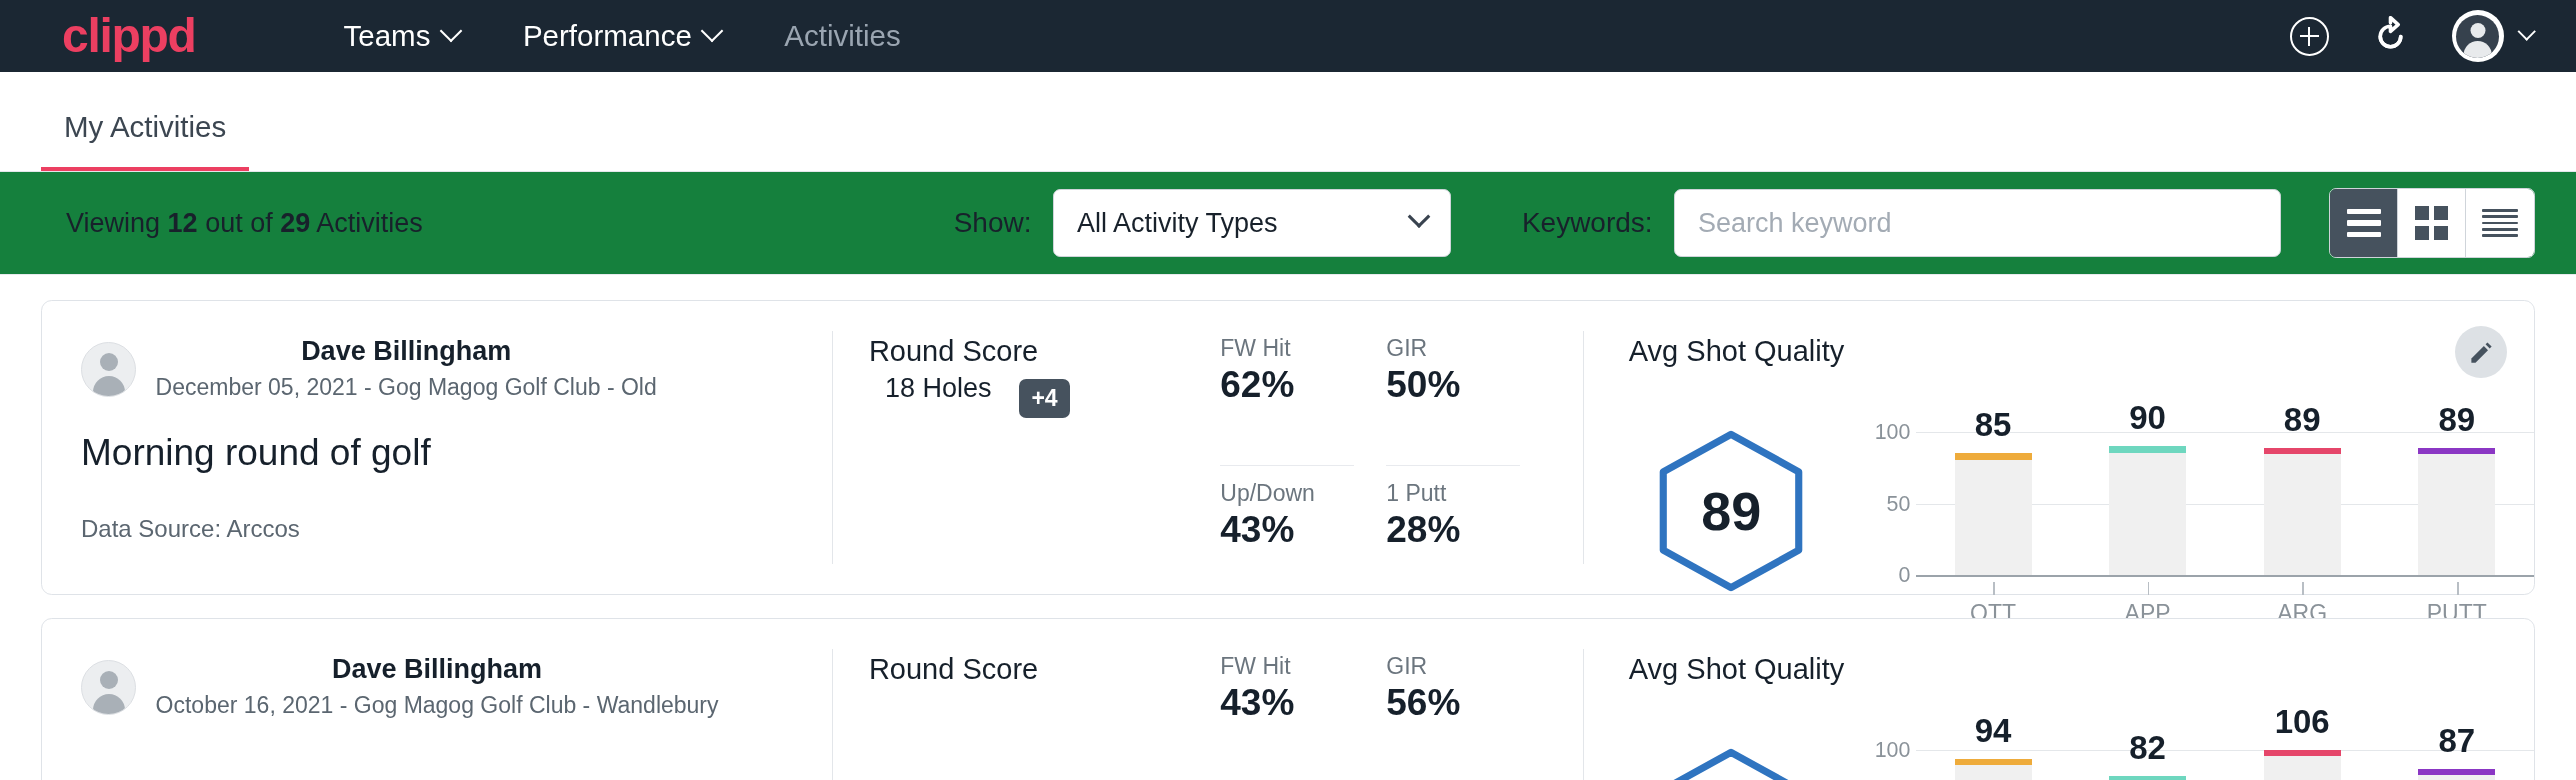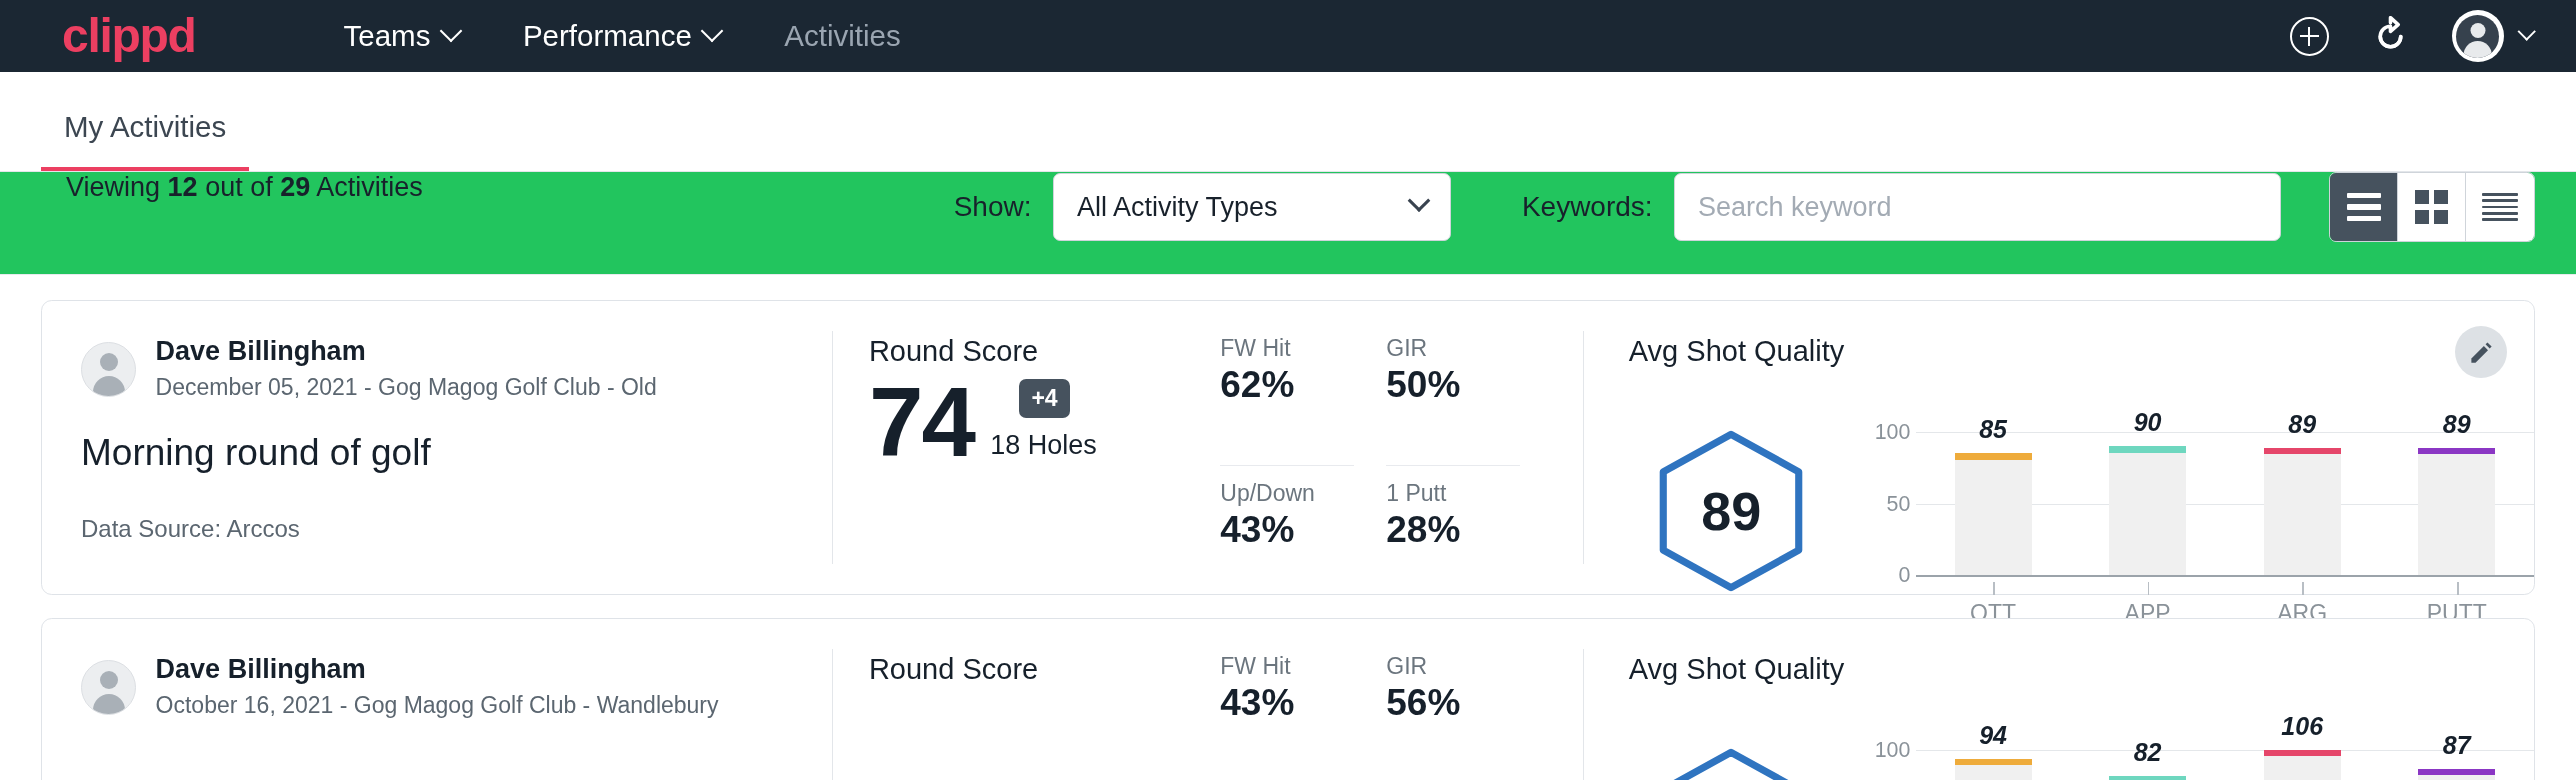--- a/index.html
+++ b/index.html
@@ -90,22 +90,22 @@
   }
   .tab {
     font-size: 29.5px; color: #3c4651;
     padding: 0 23px 23px 23px;
     border-bottom: 4.5px solid #ec3f61;
     cursor: pointer;
   }
 
   
   .toolbar {
-    height: 103px; background: #22c55e;
-    display: flex; align-items: flex-start;
+    height: 103px; background: #15803d;
+    display: flex; align-items: center;
     padding: 0 41px 0 66px;
     border-bottom: 0.9px solid #e8eaee;
   }
   .viewing { font-size: 27px; color: #18212b; }
   .viewing b { font-weight: 700; }
   .tool-mid { margin-left: auto; display: flex; align-items: center; }
   .lbl { font-size: 28px; color: #18212b; margin-right: 21.4px; }
   .select {
     width: 398px; height: 68px; background: #fff;
     border: 0.9px solid #cfd4da; border-radius: 7.1px;
@@ -161,21 +161,21 @@
   .who-av::before {
     content: ""; position: absolute; left: 50%; top: 10.7px;
     width: 18px; height: 18px; border-radius: 50%; background: #a9b0b7;
     transform: translateX(-50%);
   }
   .who-av::after {
     content: ""; position: absolute; left: 50%; top: 33px;
     width: 32px; height: 27px; border-radius: 16px 16px 0 0; background: #a9b0b7;
     transform: translateX(-50%);
   }
-  .who-name { font-size: 27px; font-weight: 700; color: #16202b; line-height: 1.25; }
+  .who-name { font-size: 27px; font-weight: 700; color: #16202b; line-height: 1.25; text-align: center; }
   .who-sub { font-size: 23px; color: #5b6670; line-height: 1.35; margin-top: 3.6px; }
   .card-title { font-size: 37px; color: #16202b; margin-top: 28.6px; }
   .card-src { font-size: 24px; color: #5b6670; margin-top: 41px; }
 
   .divider { width: 0.9px; background: #e3e6ea; margin: 30px 0; flex: none; }
 
   .col-score { width: 366px; padding: 34px 0 0 36px; }
   .sec-label { font-size: 29px; color: #16202b; }
   .score-row { display: flex; align-items: flex-end; margin-top: 5.4px; position: relative; }
   .score-big { font-size: 98px; font-weight: 700; color: #16202b; line-height: 1; letter-spacing: -1.8px; }
@@ -209,21 +209,21 @@
   .y-axis {
     width: 59px; position: relative; font-size: 21.4px; color: #8a9299;
   }
   .y-axis span { position: absolute; right: 5.4px; transform: translateY(-50%); }
   .plot { flex: 1; position: relative; border-left: none; }
   .gridline { position: absolute; left: 0; right: 0; height: 0.9px; background: #e4e7ea; }
   .gridline.zero { background: #9ba3aa; height: 1.8px; }
   .bars-area { position: absolute; left: 0; right: 0; top: 0; bottom: 0; display: flex; align-items: flex-end; }
   .barcol { flex: 1; display: flex; flex-direction: column; align-items: center; height: 100%; justify-content: flex-end; position: relative; }
   .bar-label {
-    position: absolute; font-size: 25px; font-weight: 700; color: #16202b; font-style: italic;
+    position: absolute; font-size: 33px; font-weight: 700; color: #16202b;
   }
   .bar-track { width: 77px; background: #f0f0f0; position: relative; }
   .bar-cap { position: absolute; left: 0; right: 0; top: 0; height: 6.2px; }
   .x-axis { display: flex; margin-left: 59px; margin-top: 7.1px; }
   .x-tick { flex: 1; text-align: center; font-size: 23px; color: #8a9299; position: relative; padding-top: 18px; }
   .x-tick::before {
     content: ""; position: absolute; top: 0; left: 50%; width: 1.8px; height: 12.5px; background: #b8bec4;
   }
 
   .edit-btn {
@@ -335,21 +335,20 @@
       </div>
       <div class="card-title">Morning round of golf</div>
       <div class="card-src">Data Source: Arccos</div>
     </div>
 
     <div class="divider"></div>
 
     <div class="col-score">
       <div class="sec-label">Round Score</div>
       <div class="score-row">
-        <span class="score-big">74</span>
         <span class="score-badge">+4</span>
         <span class="score-holes">18 Holes</span>
       </div>
     </div>
 
     <div class="col-stats">
       <div class="stat-cell top">
         <div class="stat-k">FW Hit</div>
         <div class="stat-v">62%</div>
       </div>

